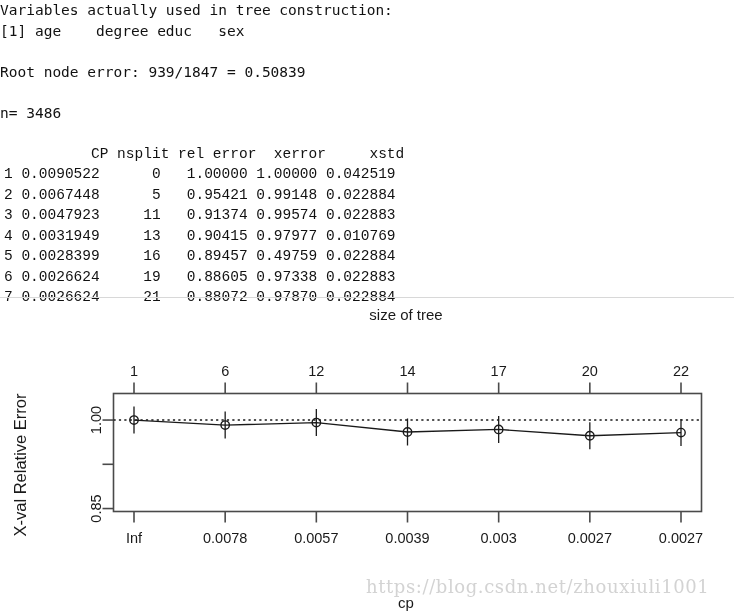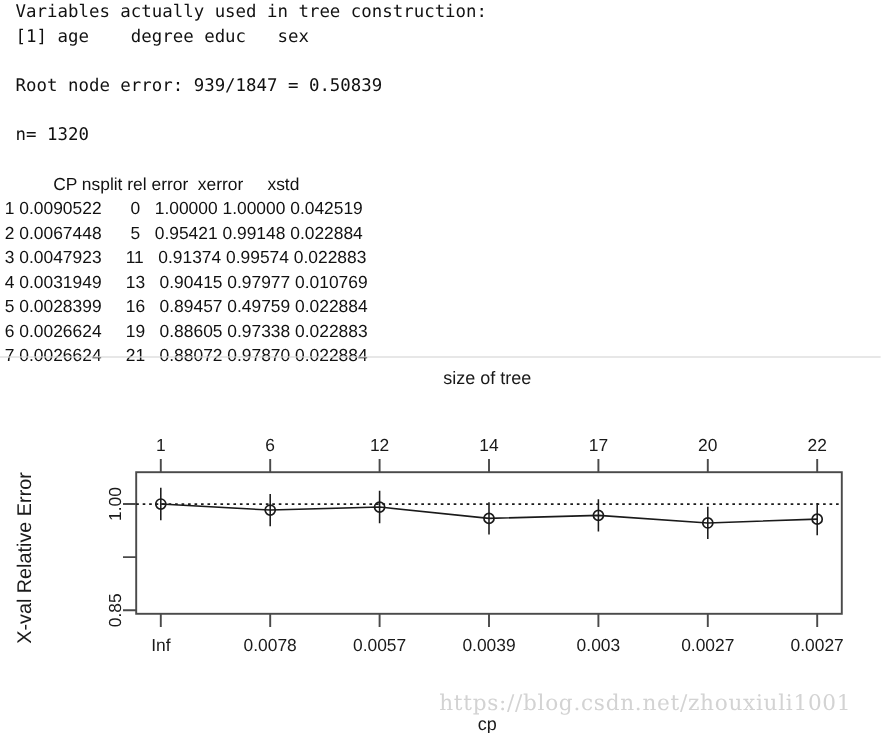--- a/index.html
+++ b/index.html
@@ -23,32 +23,32 @@
     left: 0px;
     top: 0px;
     width: 734px;
   }
   .console-line {
     font-family: "DejaVu Sans Mono", "Liberation Mono", monospace;
     font-size: 14.5px;
     line-height: 20.5px;
     white-space: pre;
     color: #111111;
-    padding-left: 13px;
+    padding-left: 0;
   }
   .console-blank {
     height: 20.5px;
   }
 
   
   #cptable {
     margin-top: 0px;
   }
   .cp-row {
-    font-family: Liberation Sans, sans-serif;
+    font-family: Liberation Mono, monospace;
     font-size: 14.5px;
     line-height: 20.5px;
     white-space: pre;
     color: #111111;
     padding-left: 4px;
   }
 
   
   #section-divider {
     position: absolute;
@@ -101,21 +101,21 @@
 </style>
 </head>
 <body>
 
 <div id="console-output">
   <div class="console-line">Variables actually used in tree construction:</div>
   <div class="console-line">[1] age    degree educ   sex</div>
   <div class="console-line console-blank"></div>
   <div class="console-line">Root node error: 939/1847 = 0.50839</div>
   <div class="console-line console-blank"></div>
-  <div class="console-line">n= 1320</div>
+  <div class="console-line">n= 3486</div>
   <div class="console-line console-blank"></div>
 
   <div id="cptable">
     <div class="cp-row">          CP nsplit rel error  xerror     xstd</div>
     <div class="cp-row">1 0.0090522      0   1.00000 1.00000 0.042519</div>
     <div class="cp-row">2 0.0067448      5   0.95421 0.99148 0.022884</div>
     <div class="cp-row">3 0.0047923     11   0.91374 0.99574 0.022883</div>
     <div class="cp-row">4 0.0031949     13   0.90415 0.97977 0.010769</div>
     <div class="cp-row">5 0.0028399     16   0.89457 0.49759 0.022884</div>
     <div class="cp-row">6 0.0026624     19   0.88605 0.97338 0.022883</div>

